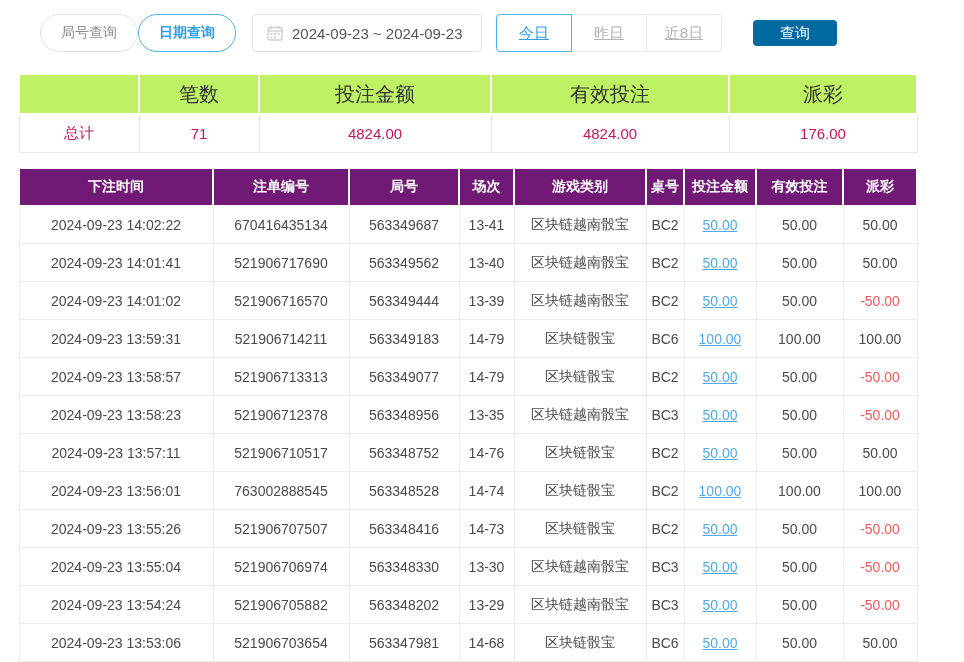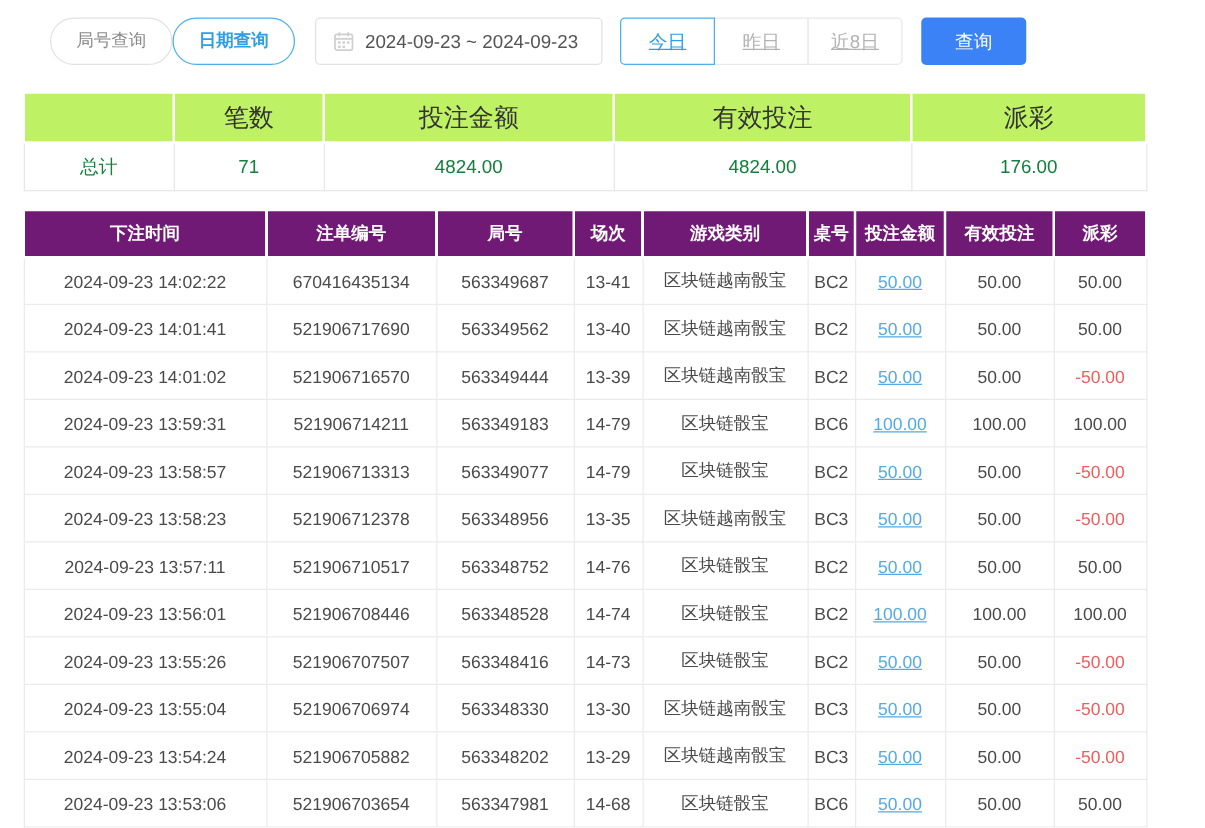--- a/index.html
+++ b/index.html
@@ -71,24 +71,24 @@
   .quick-btn:not(:first-child) { margin-left: -1px; }
   .quick-btn:first-child { border-radius: 4px 0 0 4px; }
   .quick-btn:last-child { border-radius: 0 4px 4px 0; }
   .quick-btn.active {
     border: 1px solid #4cb0ea;
     color: #2e9fe4;
     position: relative;
     z-index: 2;
   }
   .search-btn {
-    height: 38px;
-    margin-left: 15px;
+    height: 26px;
+    margin-left: 31px;
     padding: 0 27px;
-    background: #3b82f6;
+    background: #0369a1;
     color: #fff;
     border: none;
     border-radius: 4px;
     font-size: 15px;
     cursor: pointer;
   }
   
   .summary-table {
     width: 898px;
     margin: 21px 0 0 18px;
@@ -102,21 +102,21 @@
     font-size: 20px;
     font-weight: normal;
     color: #333;
     text-align: center;
   }
   .summary-table td {
     border: 1px solid #e8e8e8;
     height: 38px;
     text-align: center;
     font-size: 15px;
-    color: #15803d;
+    color: #be185d;
   }
   
   .bet-table {
     width: 898px;
     margin: 14px 0 0 18px;
     border-collapse: collapse;
     table-layout: fixed;
   }
   .bet-table th {
     background: #701a75;
@@ -311,21 +311,21 @@
     <td>14-76</td>
     <td>区块链骰宝</td>
     <td>BC2</td>
     <td><a>50.00</a></td>
     <td>50.00</td>
     <td>50.00</td>
   </tr>
 
   <tr>
     <td>2024-09-23 13:56:01</td>
-    <td>521906708446</td>
+    <td>763002888545</td>
     <td>563348528</td>
     <td>14-74</td>
     <td>区块链骰宝</td>
     <td>BC2</td>
     <td><a>100.00</a></td>
     <td>100.00</td>
     <td>100.00</td>
   </tr>
 
   <tr>

